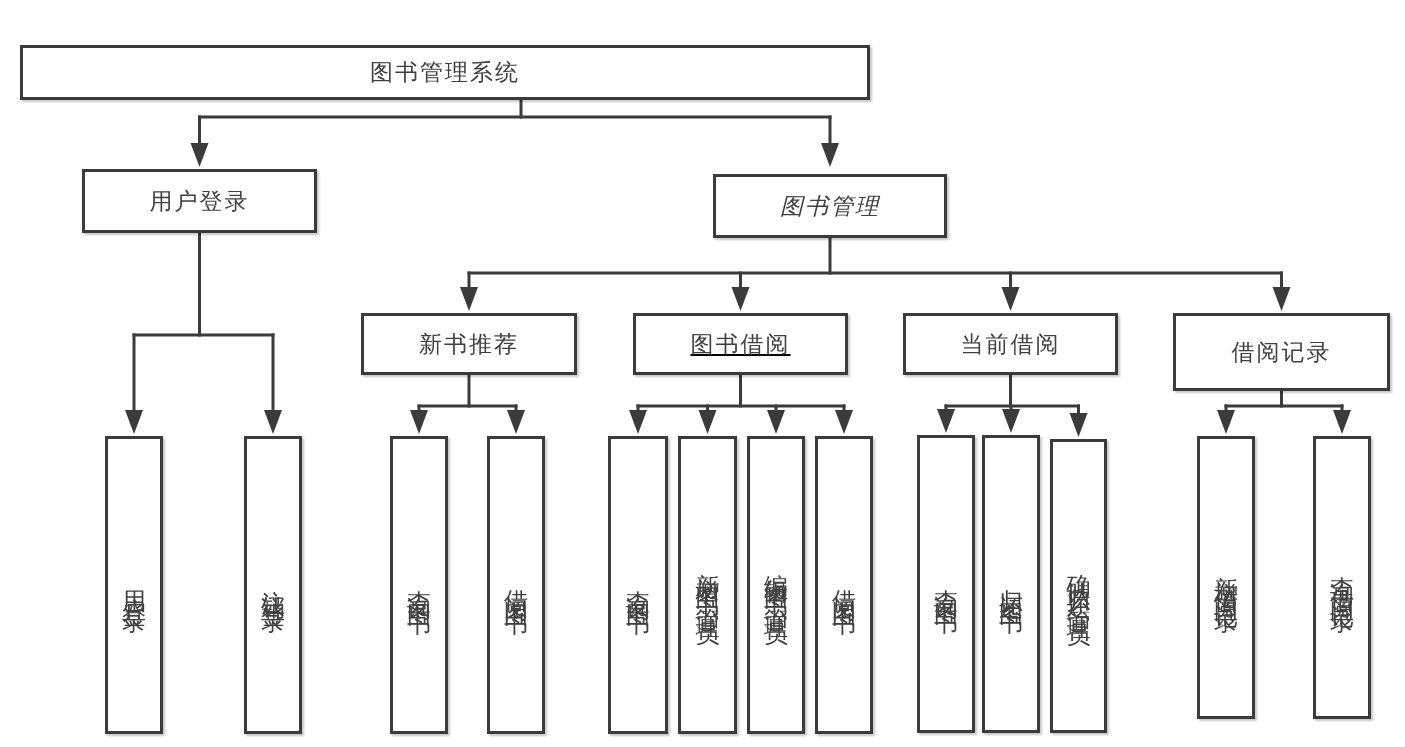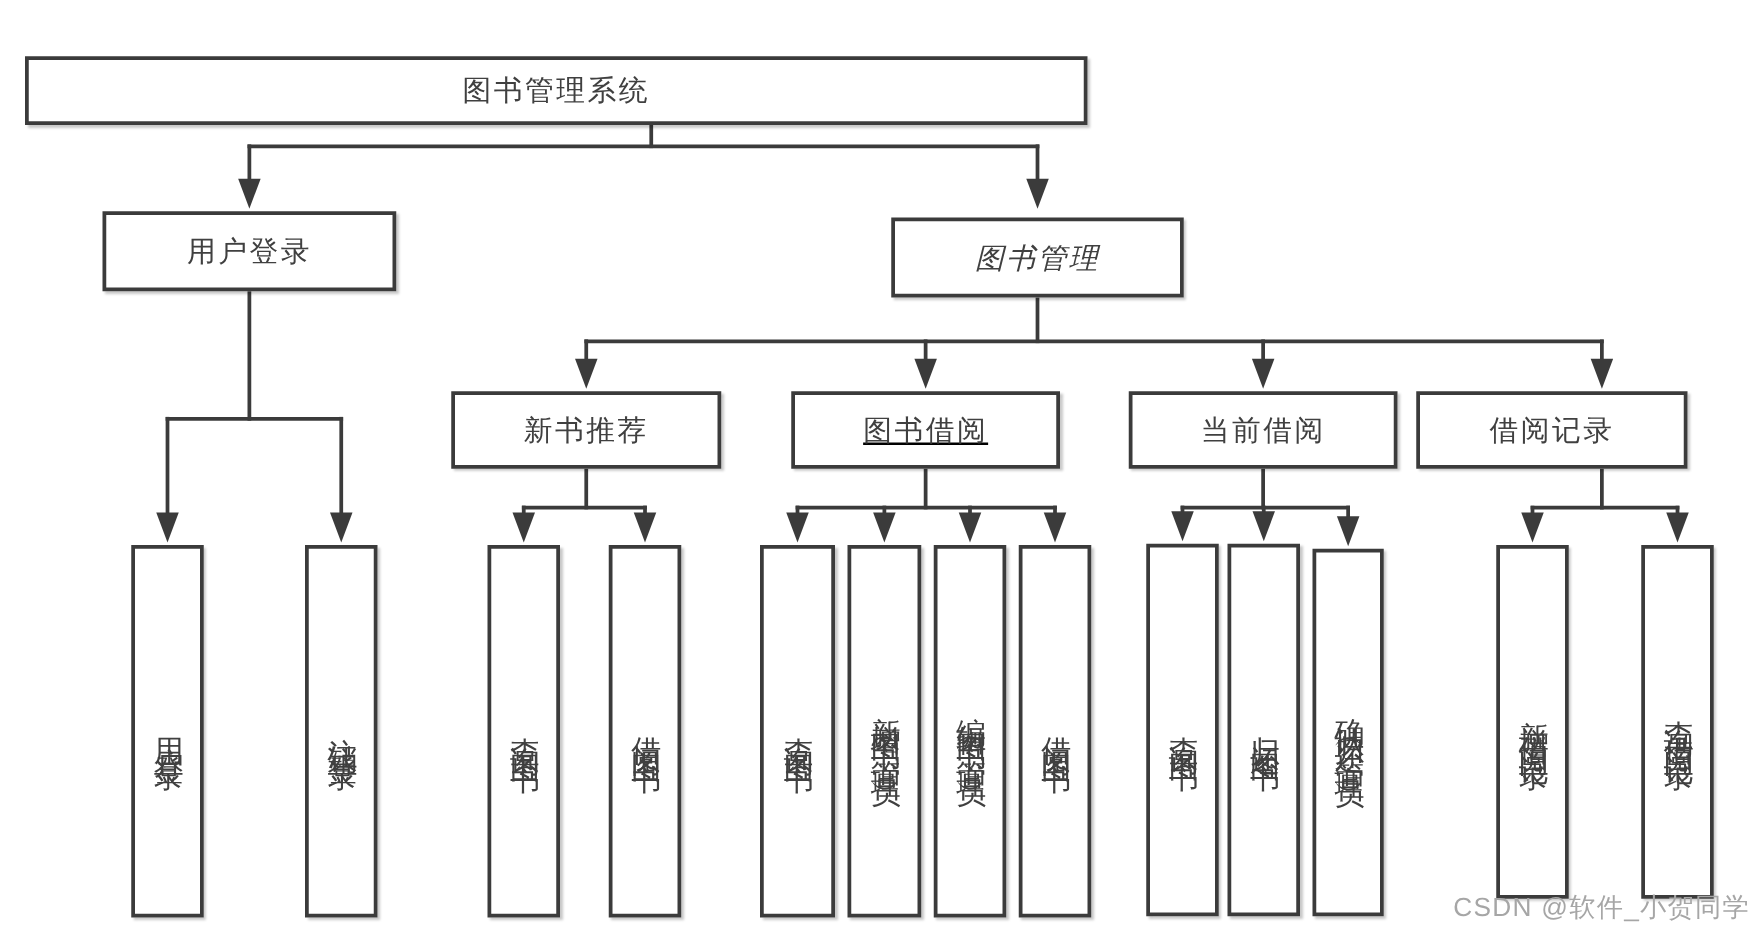--- a/index.html
+++ b/index.html
@@ -135,21 +135,21 @@
       </div>
       <div class="node" style="left: 361px; top: 313px; width: 216px; height: 62px; text-align: center;">
         <span class="label">新书推荐</span>
       </div>
       <div class="node" style="left: 633px; top: 313px; width: 215px; height: 62px; text-decoration: underline;">
         <span class="label">图书借阅</span>
       </div>
       <div class="node" style="left: 903px; top: 313px; width: 215px; height: 62px;">
         <span class="label">当前借阅</span>
       </div>
-      <div class="node" style="left: 1133px; top: 313px; width: 217px; height: 62px; justify-content: center;">
+      <div class="node" style="left: 1173px; top: 313px; width: 217px; height: 78px; justify-content: center;">
         <span class="label">借阅记录</span>
       </div>
       <div class="node vertical" style="left: 105px; top: 436px; width: 58px; height: 298px;">
         <span class="label">用户登录</span>
       </div>
       <div class="node vertical" style="left: 244px; top: 436px; width: 58px; height: 298px;">
         <span class="label">注销登录</span>
       </div>
       <div class="node vertical" style="left: 390px; top: 436px; width: 58px; height: 298px;">
         <span class="label">查询图书</span>
@@ -178,14 +178,13 @@
       <div class="node vertical" style="left: 1050px; top: 439px; width: 57px; height: 294px;">
         <span class="label">确认归还（管理员）</span>
       </div>
       <div class="node vertical" style="left: 1197px; top: 436px; width: 58px; height: 283px;">
         <span class="label">新增借阅记录</span>
       </div>
       <div class="node vertical" style="left: 1313px; top: 436px; width: 58px; height: 283px;">
         <span class="label">查询借阅记录</span>
       </div>
     </div>
-  <div class="watermark">CSDN @软件_小贺同学</div>
 </div>
 
 </body></html>

